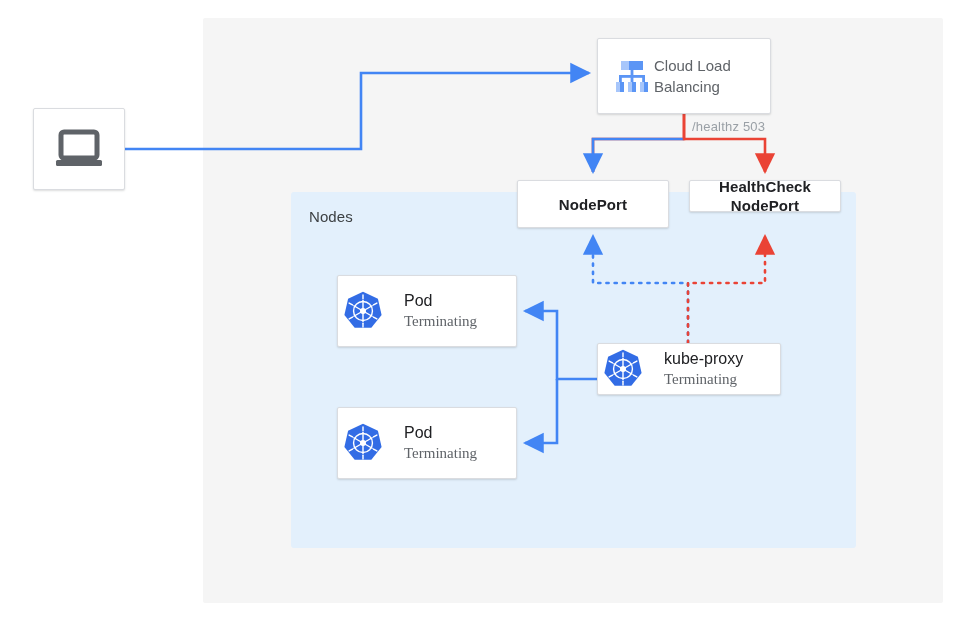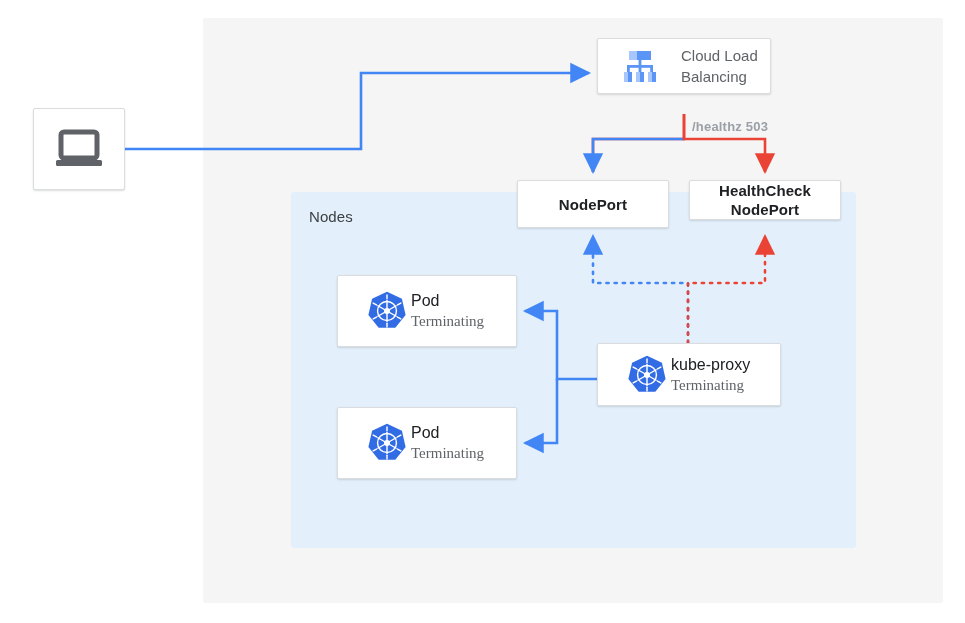--- a/index.html
+++ b/index.html
@@ -74,25 +74,25 @@
     height: 82px;
     display: flex;
     align-items: center;
     justify-content: center;
   }
   
   .clb-card {
     left: 597px;
     top: 38px;
     width: 174px;
-    height: 56px;
+    height: 76px;
     display: flex;
     align-items: center;
-    padding-left: 20px;
-    gap: 19px;
+    padding-left: 12px;
+    gap: 0;
     box-sizing: border-box;
   }
   .clb-text {
     font-size: 15px;
     line-height: 21px;
     color: #5f6368;
     white-space: pre-line;
   }
   
   .np-card {
@@ -104,41 +104,41 @@
   .nodeport-card {
     left: 517px;
     top: 180px;
     width: 152px;
     height: 48px;
   }
   .hcnodeport-card {
     left: 689px;
     top: 180px;
     width: 152px;
-    height: 40px;
+    height: 32px;
   }
   .np-label {
     font-size: 15px;
     font-weight: bold;
     color: #202124;
     line-height: 19px;
     letter-spacing: 0.1px;
     white-space: pre-line;
   }
   
   .icon-card {
     display: flex;
     align-items: center;
-    padding-left: 28px;
-    gap: 3px;
+    padding-left: 4px;
+    gap: 20px;
     box-sizing: border-box;
   }
   .pod-card-1 { left: 337px; top: 275px; width: 180px; height: 72px; }
   .pod-card-2 { left: 337px; top: 407px; width: 180px; height: 72px; }
-  .kubeproxy-card { left: 597px; top: 343px; width: 184px; height: 63px; }
+  .kubeproxy-card { left: 597px; top: 343px; width: 184px; height: 52px; }
   .card-texts {
     display: flex;
     flex-direction: column;
     justify-content: center;
   }
   .card-title {
     font-size: 16px;
     line-height: 20px;
     color: #202124;
     white-space: nowrap;
@@ -149,21 +149,21 @@
     color: #5f6368;
     white-space: nowrap;
     font-family: Liberation Serif, serif;
   }
   
   .healthz-label {
     position: absolute;
     left: 692px;
     top: 119px;
     font-size: 13px;
-    font-weight: bold;
+    font-weight: normal;
     color: #9aa0a6;
     letter-spacing: 0.2px;
     white-space: nowrap;
   }
   .icon-box { display: flex; align-items: center; justify-content: center; }
 </style>
 </head>
 <body>
 
 <div id="diagram-root">

